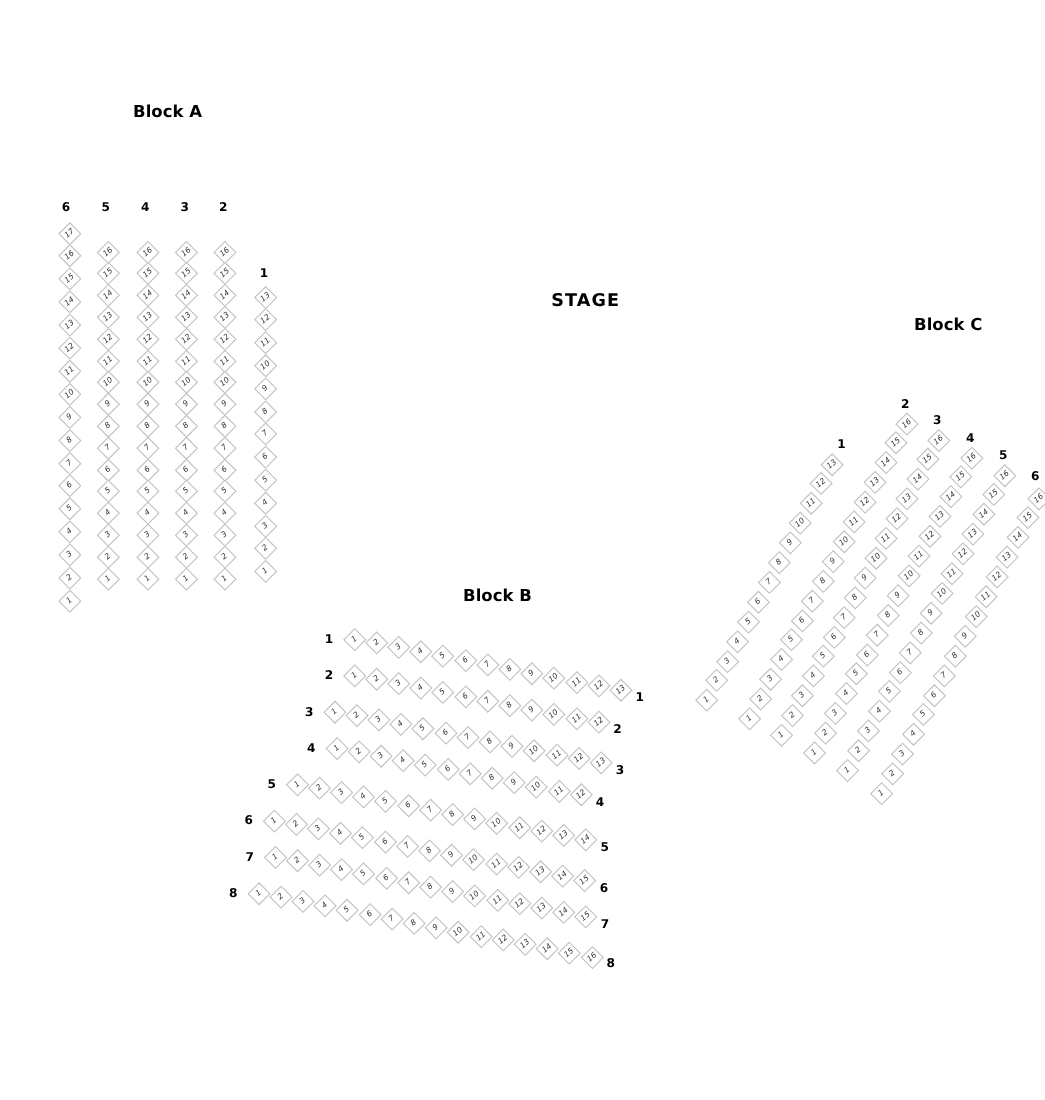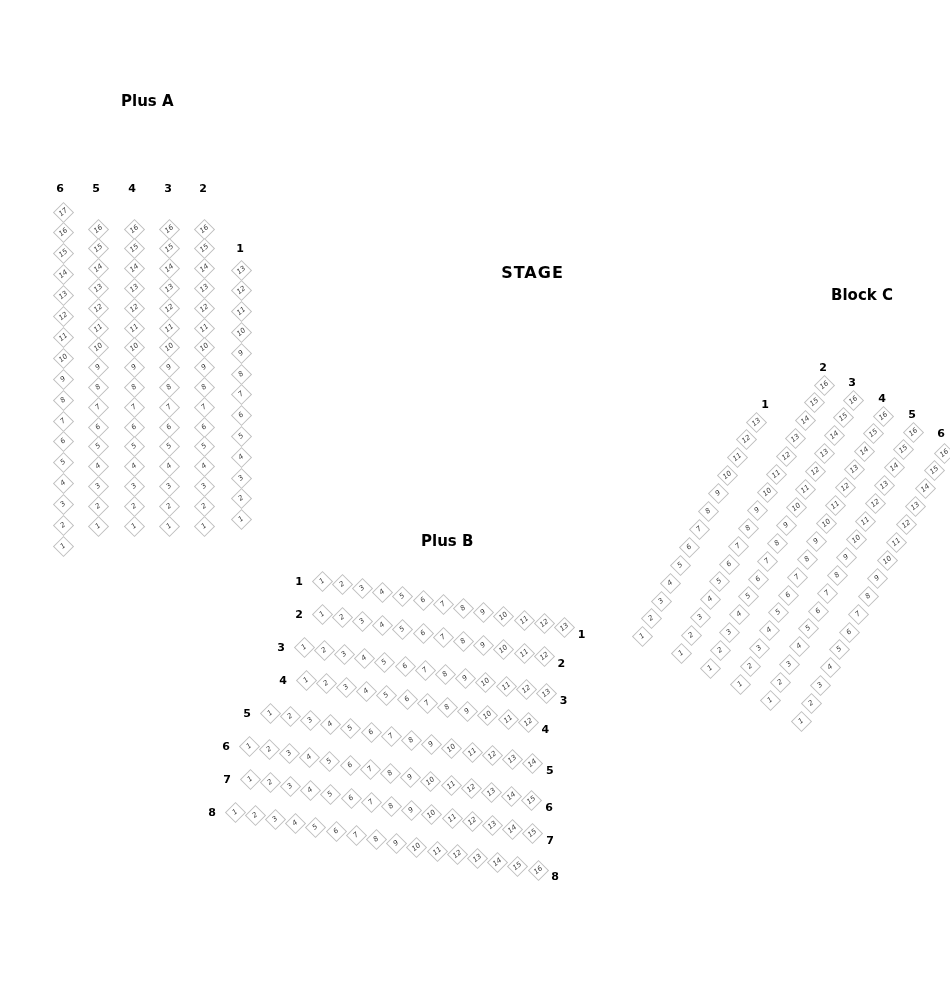--- a/index.html
+++ b/index.html
@@ -31,22 +31,22 @@
     font-size:7px;font-style:italic;line-height:1;
     color:var(--seat-number-color,#333);
     font-family:"DejaVu Sans",sans-serif;
   }
 </style>
 </head>
 <body>
 
 <div id="seatmap" style="--seat-border: #c0c0c0; --seat-number-color: #333333;">
   <div class="stage">STAGE</div>
-  <div class="block-title" id="title-a">Plus A</div>
-  <div class="block-title" id="title-b">Plus B</div>
+  <div class="block-title" id="title-a">Block A</div>
+  <div class="block-title" id="title-b">Block B</div>
   <div class="block-title" id="title-c">Block C</div>
   <div id="seats-layer">
       <div class="line-label" style="left: 60px; top: 188px;">6</div>
       <div class="seat" style="left: 55.5px; top: 204.5px;">
         <span class="num">17</span>
       </div>
       <div class="seat" style="left: 55.5px; top: 225.4px;">
         <span class="num">16</span>
       </div>
       <div class="seat" style="left: 55.5px; top: 246.3px;">

